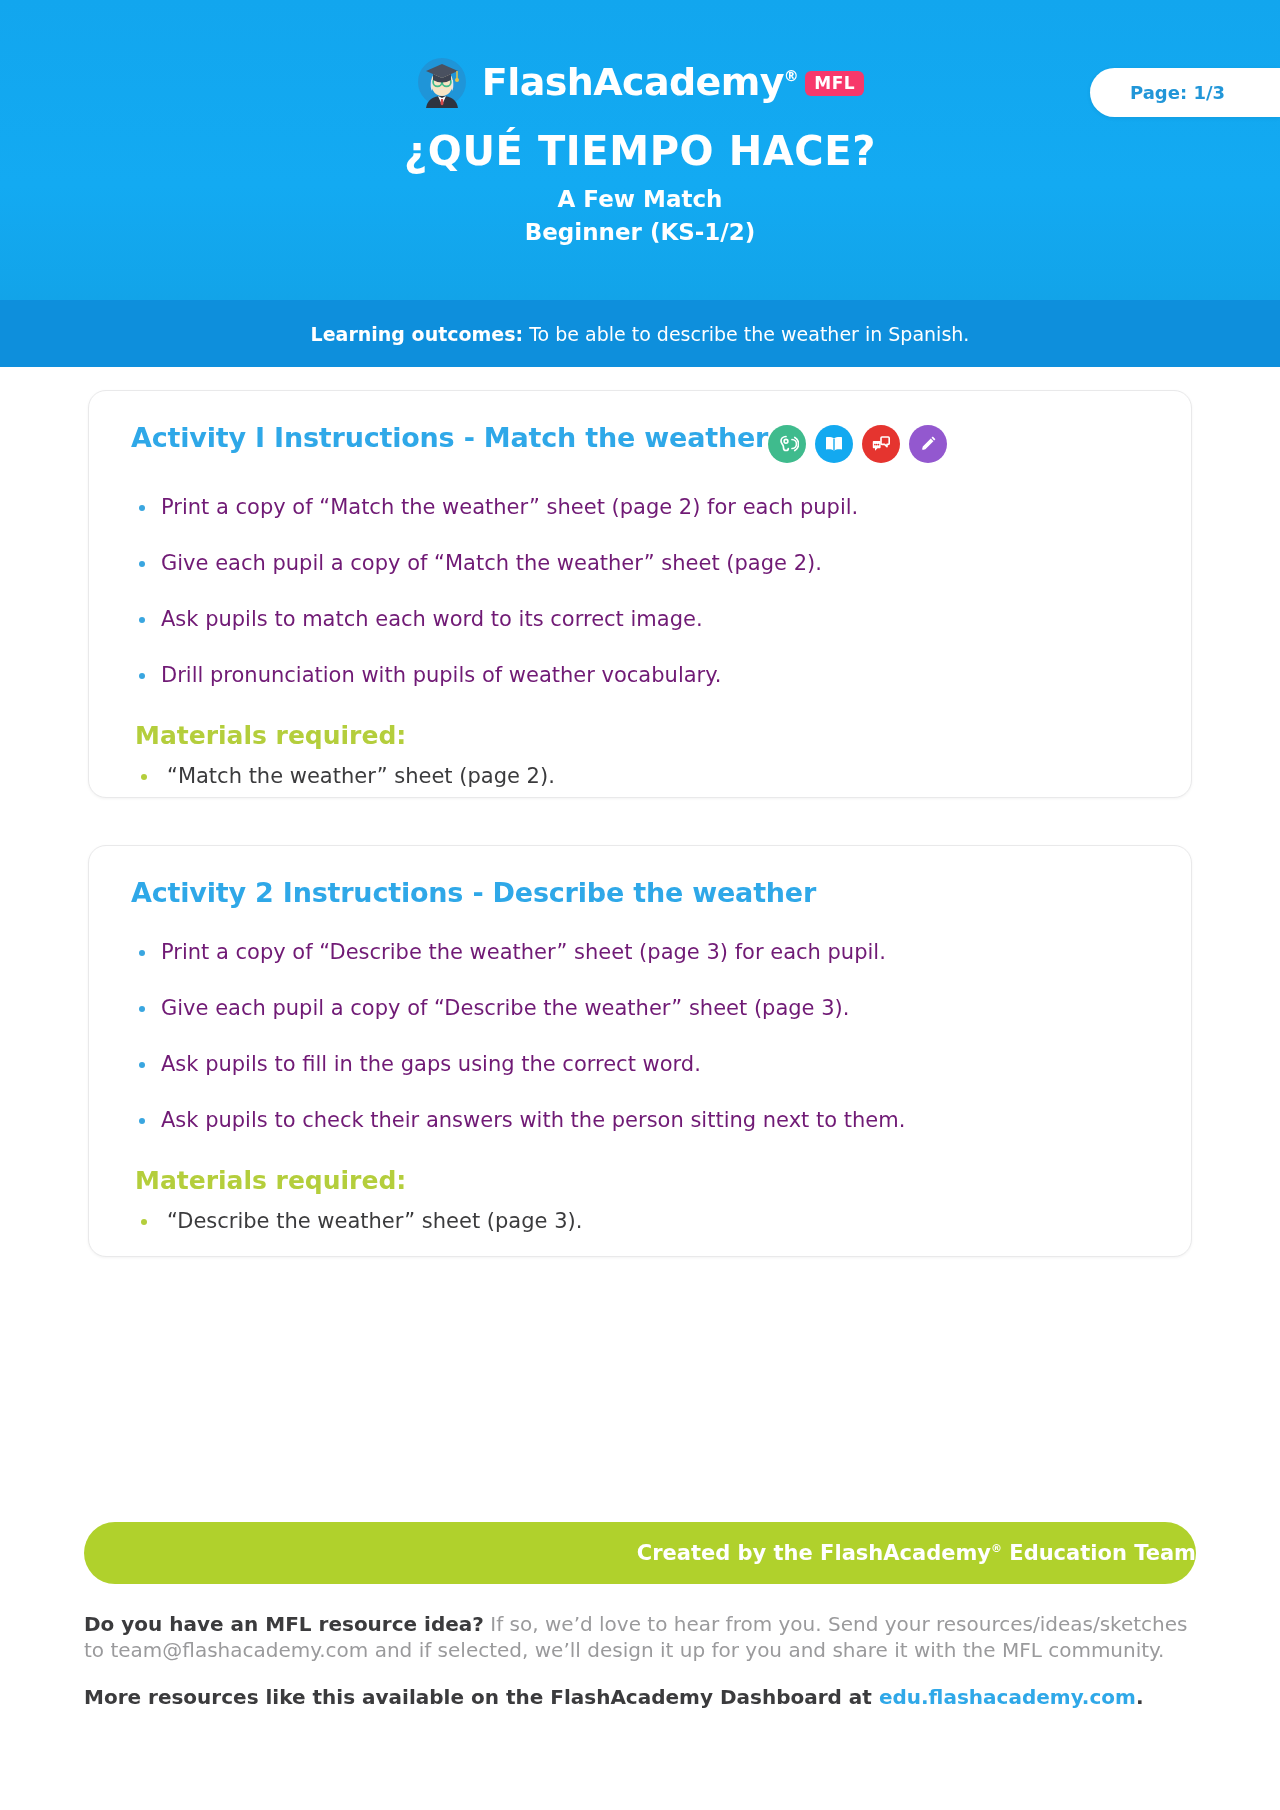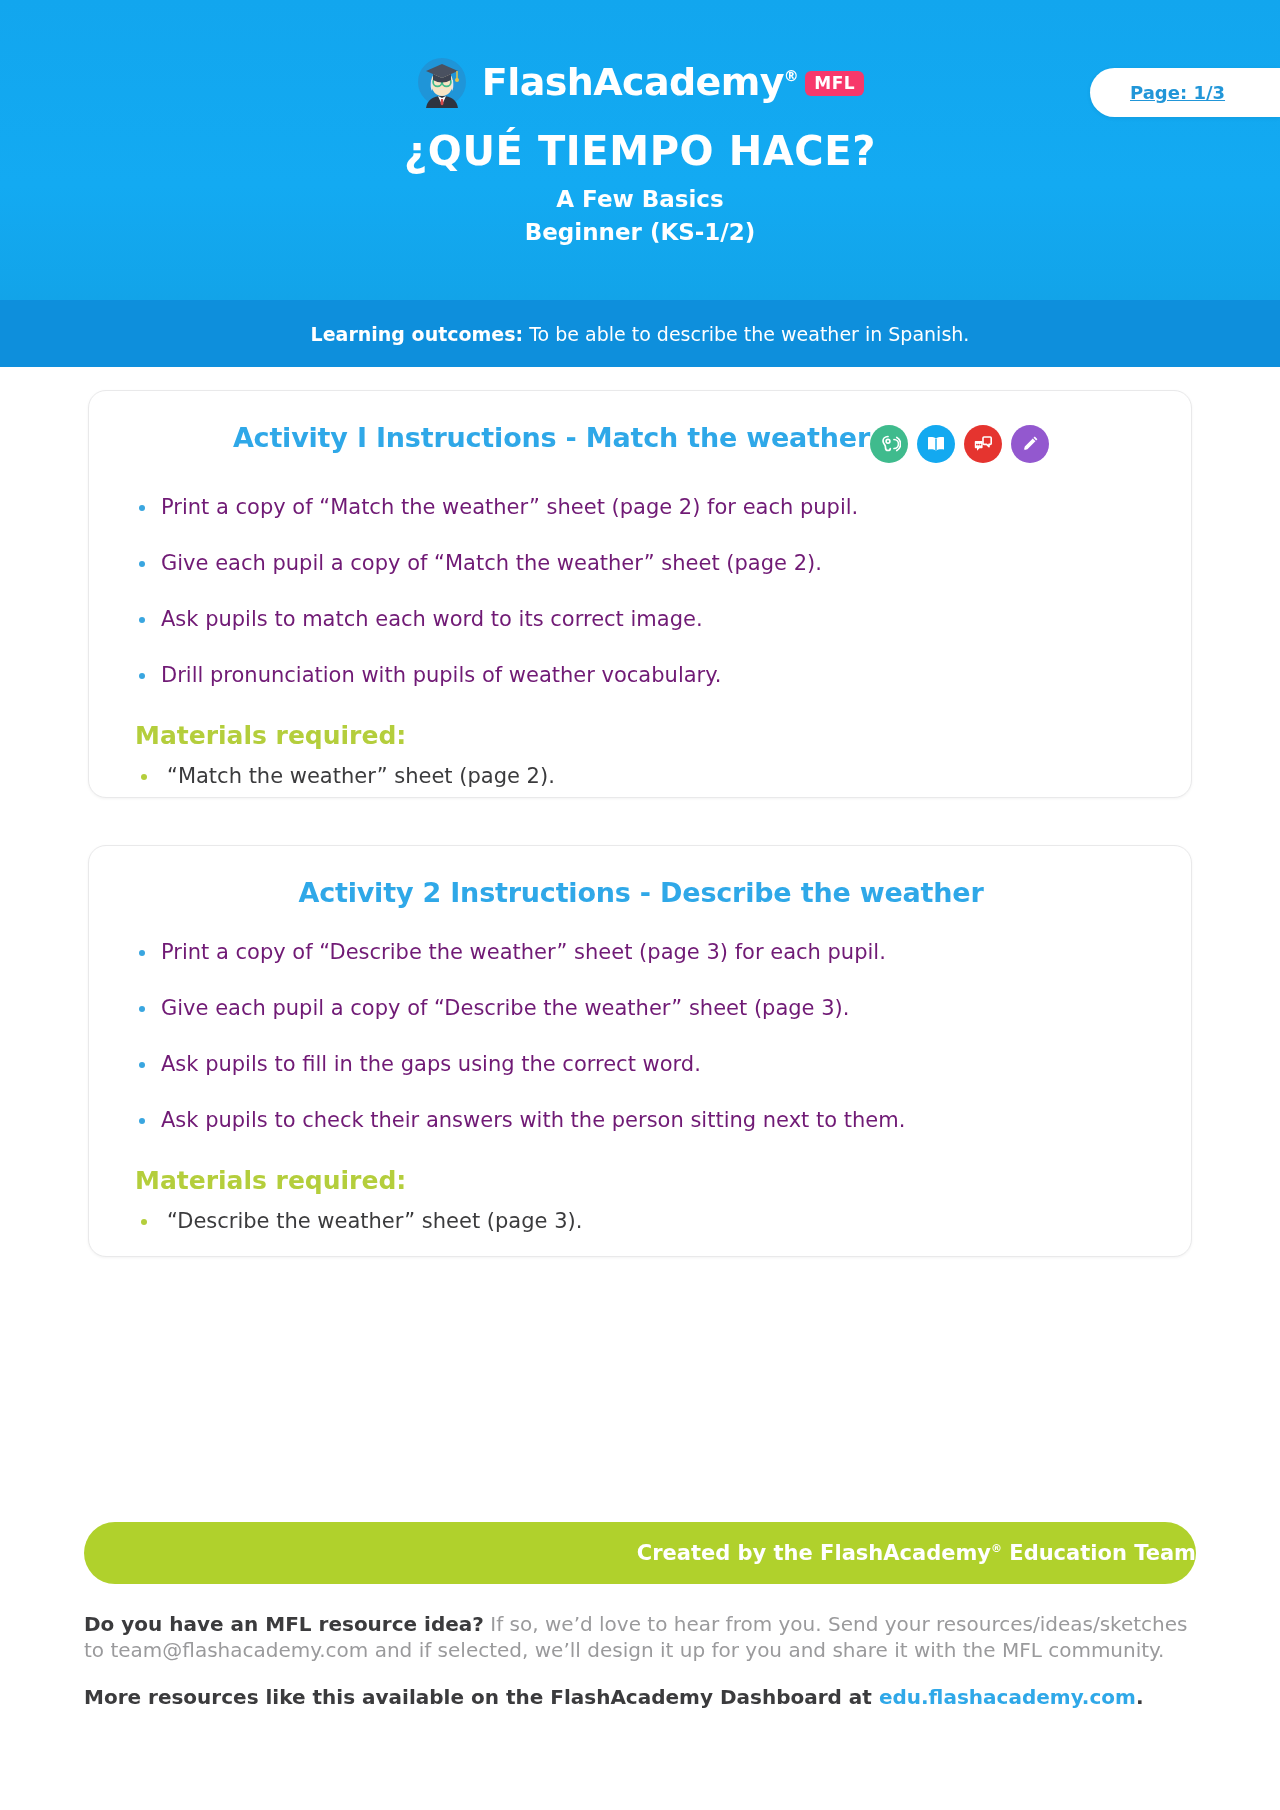--- a/index.html
+++ b/index.html
@@ -86,21 +86,20 @@
     background: #ffffff;
     border-radius: 26px 0 0 26px;
     padding: 14px 46px 14px 40px;
     color: #2196d8;
     font-size: 18px;
     font-weight: bold;
     font-family: "DejaVu Sans", sans-serif;
     box-shadow: 0 1px 4px rgba(0,0,0,0.08);
     width: 190px;
     text-align: left;
-    text-decoration: underline;
   }
 
   .header-title {
     position: absolute;
     top: 128px;
     width: 1280px;
     text-align: center;
     color: #ffffff;
     font-size: 40px;
     font-weight: bold;
@@ -162,21 +161,21 @@
   }
 
   #card-1 { top: 390px; height: 408px; }
   #card-2 { top: 845px; height: 412px; }
 
   .card-head {
     position: relative;
     padding: 32px 40px 0 42px;
     display: flex;
     align-items: flex-start;
-    justify-content: center;
+    justify-content: flex-start;
   }
 
   .card-title {
     color: #2fa8e8;
     font-size: 27px;
     font-weight: bold;
     font-family: "DejaVu Sans", sans-serif;
     letter-spacing: -0.2px;
     line-height: 1.1;
   }
@@ -337,21 +336,21 @@
           <line x1="41" y1="15" x2="41" y2="23" stroke="#e8c44a" stroke-width="1.5"></line>
           <circle cx="41" cy="24" r="2" fill="#e8c44a"></circle>
         </svg>
       </div>
       <div class="logo-wordmark"><span>FlashAcademy</span><span class="logo-reg">®</span><span class="mfl-badge">MFL</span></div>
     </div>
 
     <div class="page-badge">Page: 1/3</div>
 
     <div class="header-title">¿QUÉ TIEMPO HACE?</div>
-    <div class="header-sub1">A Few Basics</div>
+    <div class="header-sub1">A Few Match</div>
     <div class="header-sub2">Beginner (KS-1/2)</div>
   </div>
 
   <div class="outcomes-bar">
     <div class="outcomes-text"><span class="outcomes-label">Learning outcomes:</span><span> To be able to describe the weather in Spanish.</span></div>
   </div>
 
   <div class="card" id="card-1">
     <div class="card-head">
       <div class="card-title">Activity I Instructions - Match the weather</div>

